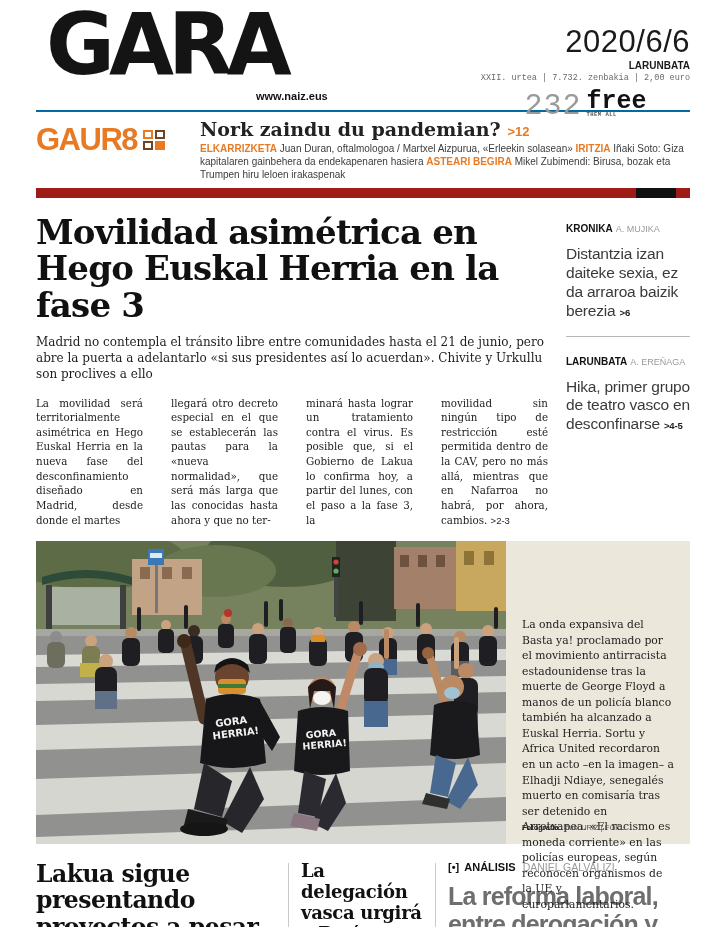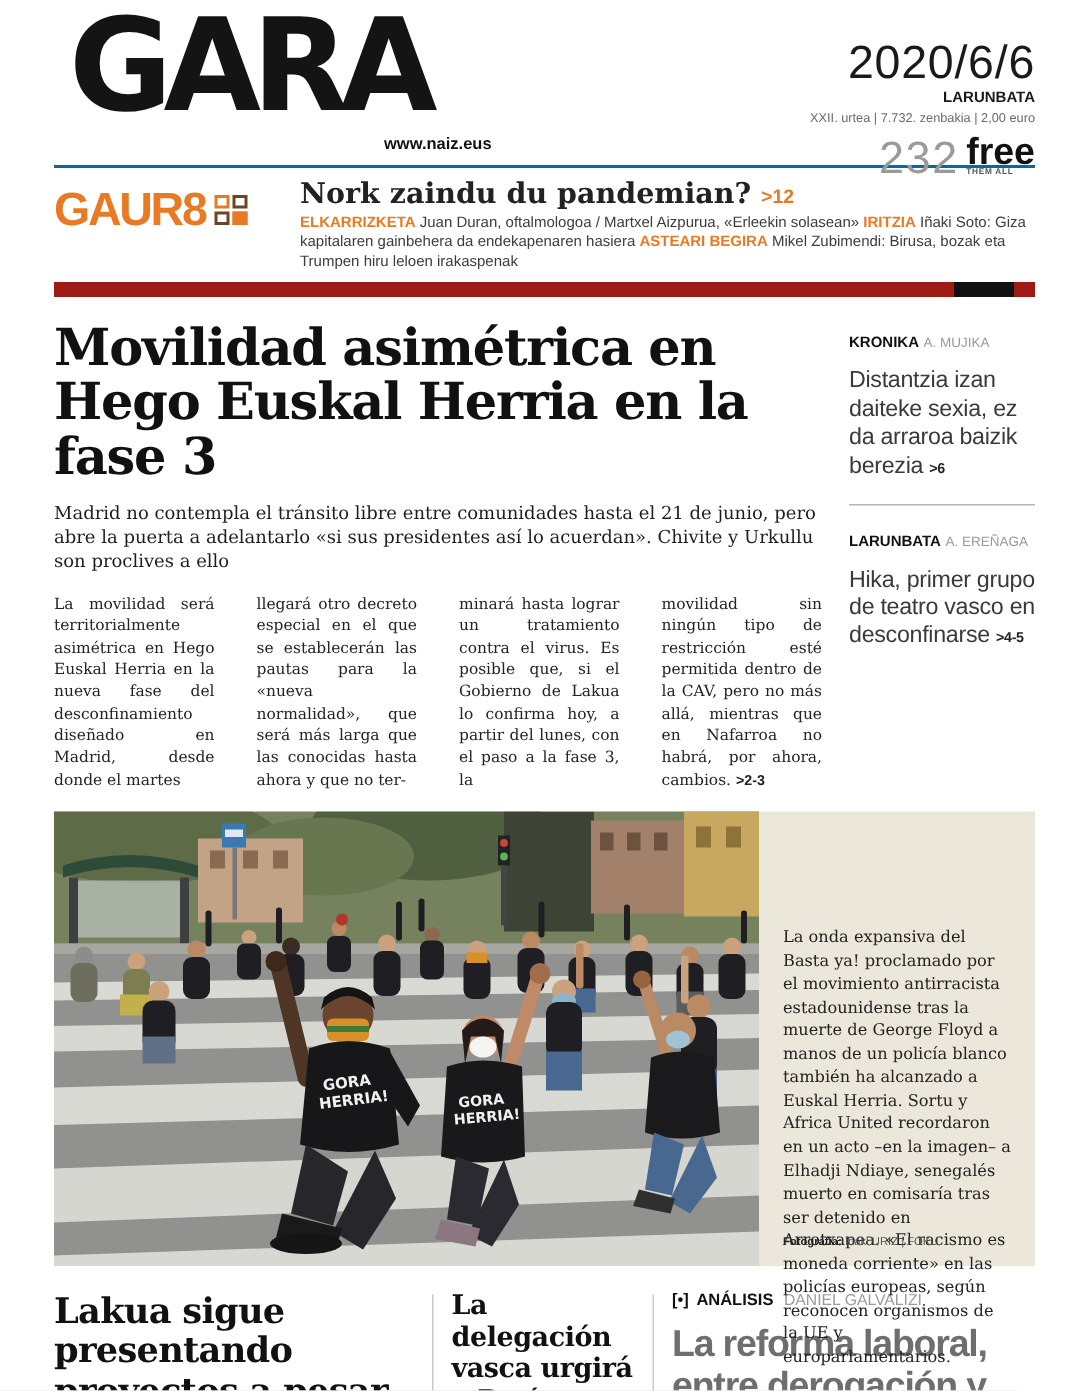--- a/index.html
+++ b/index.html
@@ -15,22 +15,22 @@
   .masthead { position:relative; height:112px; margin:0 36px; border-bottom:2px solid #0369a1; }
   .gara-logo {
     position:absolute; left:10px; top:2px;
     font-family:"DejaVu Sans",sans-serif; font-weight:bold; font-size:84px;
     letter-spacing:-6px; color:#141414; line-height:1; transform:scaleY(1.02);
   }
   .site-url { position:absolute; left:220px; top:90px; font-size:11px; font-weight:bold; color:#111; }
   .mast-right { position:absolute; right:0; top:26px; text-align:right; }
   .mast-date { font-size:31px; color:#1a1a1a; letter-spacing:0.5px; line-height:1; }
   .mast-day { font-size:10px; font-weight:bold; margin-top:3px; }
-  .mast-edition { font-size:8.5px; color:#6a6a6a; margin-top:2px; }
-  .free-row { display:flex; justify-content:flex-end; align-items:flex-start; margin-top:8px; }
+  .mast-edition { font-size:8.5px; color:#6a6a6a; margin-top:2px;font-family:Liberation Mono, monospace; }
+  .free-row { display:flex; justify-content:center; align-items:flex-start; margin-top:8px;font-family:Liberation Mono, monospace; }
   .free-num { font-size:30px; color:#9a9a9a; line-height:1; letter-spacing:1px; }
   .free-word { font-size:25px; font-weight:bold; color:#111; line-height:0.85; margin-left:5px; }
   .free-sub { font-size:5.5px; letter-spacing:0.5px; color:#555; text-align:left; margin-top:1px; }
 
   
   .gaur8 { position:relative; margin:8px 36px 0 36px; }
   .gaur8-row { display:flex; align-items:flex-start; }
   .gaur8-logo-wrap { display:flex; align-items:center; margin-top:4px; width:164px; flex:none; }
   .gaur8-word { font-size:31px; font-weight:bold; color:#e87a24; letter-spacing:-1.5px; line-height:1; }
   .gaur8-grid { display:grid; grid-template-columns:10px 10px; grid-gap:2px; margin-left:6px; }
@@ -45,21 +45,21 @@
   .redbar { margin-top:7px; height:10px; background:#9e1c15; display:flex; }
   .redbar .black-seg { margin-left:auto; width:40px; height:100%; background:#111; margin-right:14px; }
 
   
   .lead { display:flex; margin:16px 36px 0 36px;justify-content:flex-end; }
   .lead-main { width:512px; flex:none; }
   .lead-headline { font-family:"DejaVu Serif",serif; font-size:34px; font-weight:bold; color:#111; line-height:1.07; letter-spacing:-0.8px; }
   .lead-deck { font-family:"DejaVu Serif",serif; font-size:12px; color:#1d1d1d; line-height:1.35; margin-top:11px; }
   .lead-cols { display:flex; gap:28px; margin-top:13px; }
   .lead-col { width:119px; font-family:"DejaVu Serif",serif; font-size:10.3px; line-height:1.42; text-align:justify; color:#222; }
-  .pref { font-weight:bold; font-family:"Liberation Sans",sans-serif; font-size:9.5px; white-space:nowrap; }
+  .pref { font-weight:normal; font-family:"Liberation Sans",sans-serif; font-size:9.5px; white-space:nowrap; }
   .lead-sidebar { margin-left:18px; width:124px; flex:none; padding-top:4px; }
   .sb-kicker { font-size:10px; font-weight:bold; color:#111; }
   .sb-author { font-size:9px; color:#9a9a9a; font-weight:normal; margin-left:3px; }
   .sb-title { font-size:15.5px; color:#3a3a3a; line-height:1.22; margin-top:9px; letter-spacing:-0.2px; }
   .sb-ref { font-size:9.5px; font-weight:bold; color:#222; }
   .sb-divider { border:none; border-top:1px solid #b5b5b5; margin:15px 0 14px 0; }
 
   
   .photo-block { display:flex; margin:14px 36px 0 36px; height:303px; }
   .photo { width:470px; flex:none; position:relative; overflow:hidden; background:#8d8d8b; }

